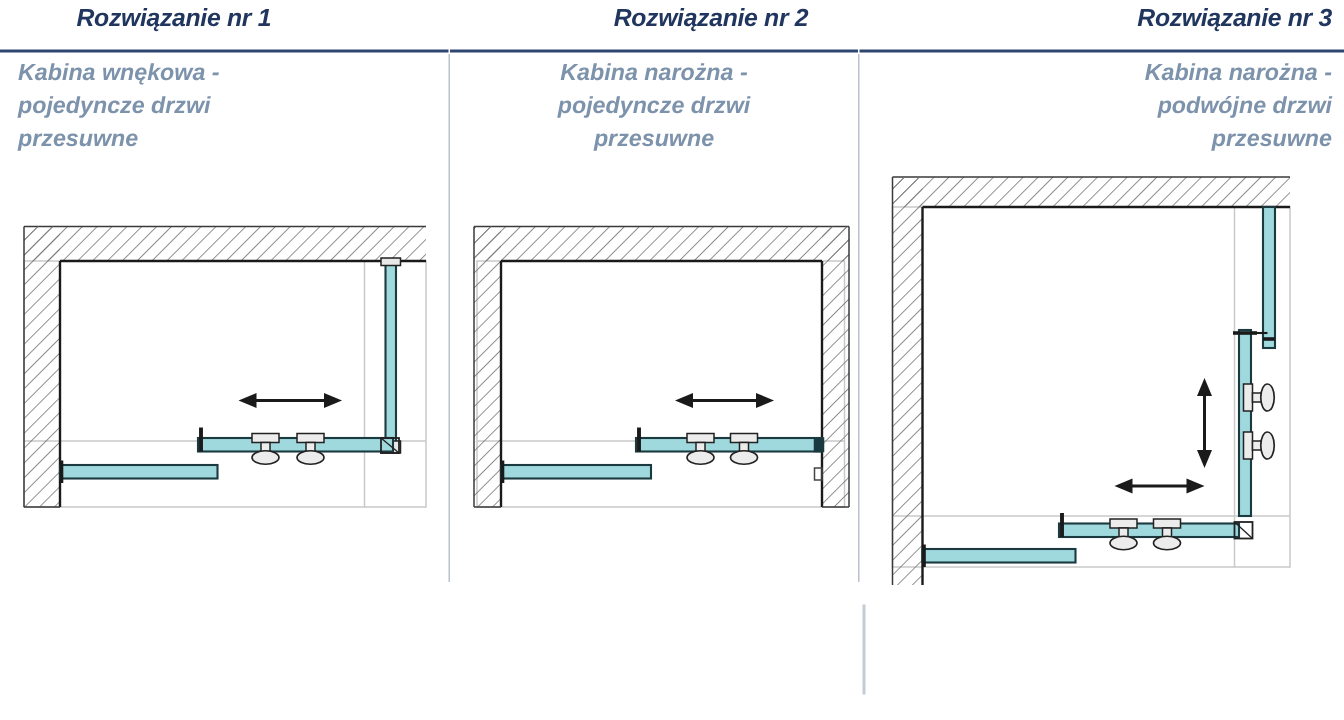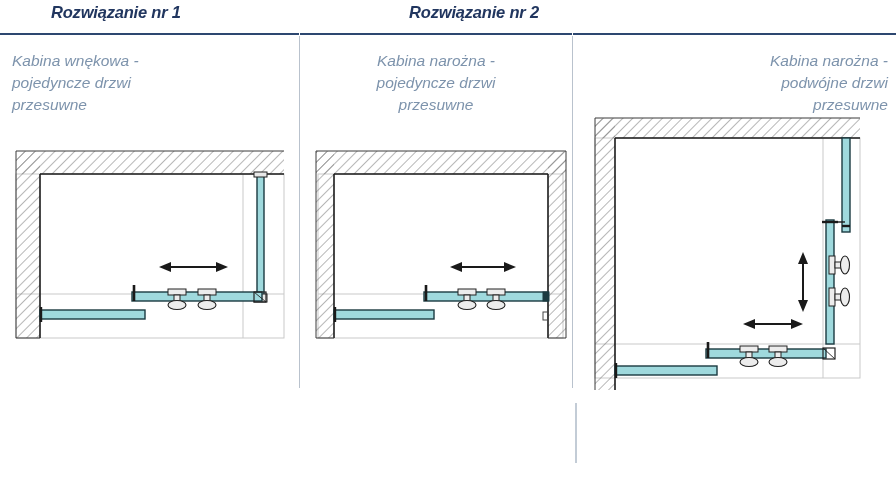--- a/index.html
+++ b/index.html
@@ -24,22 +24,22 @@
     font-size:16.5px;font-weight:bold;font-style:italic;
     color:#21365f;letter-spacing:-0.2px;white-space:nowrap;margin-left:38px;
   }
   .rule{position:absolute;height:2px;background:#2d4770;}
   #rule1{left:0;top:33px;width:299px;}
   #rule2{left:300px;top:33px;width:272px;}
   #rule3{left:573px;top:33px;width:323px;}
 
   .h-sub{
     position:absolute;top:38px;
-    font-size:15.5px;font-weight:normal;font-style:italic;
-    color:#7d93ac;line-height:22px;white-space:pre-line;margin-top:12px;
+    font-size:15.5px;font-weight:bold;font-style:italic;
+    color:#7d93ac;line-height:22px;white-space:pre-line;
   }
   .ta-l{left:12px;text-align:left;}
   .ta-c{left:0;width:100%;text-align:center;}
   .ta-r{right:8px;text-align:right;}
 
   
   .draw{position:absolute;}
   svg{display:block;overflow:visible;}
 
   
@@ -199,20 +199,21 @@
 
       <g>
         <line x1="148" y1="119" x2="198" y2="119" stroke="#1a1a1a" stroke-width="2"></line>
         <polygon points="140,119 152,114 152,124" fill="#1a1a1a"></polygon>
         <polygon points="206,119 194,114 194,124" fill="#1a1a1a"></polygon>
       </g>
     </svg>
   </div>
 
   <div class="col" id="col3">
+    <div class="h-title ta-r">Rozwiązanie nr 3</div>
     <div class="h-sub ta-r">Kabina narożna -
 podwójne drzwi
 przesuwne</div>
   </div>
   <div class="rule" id="rule3"></div>
 
   <div class="draw" style="left:573px;top:108px;">
     <svg width="323" height="285" viewBox="0 0 323 285">
       <defs>
         <pattern id="hatchC" width="7" height="7" patternUnits="userSpaceOnUse" patternTransform="rotate(45)">

